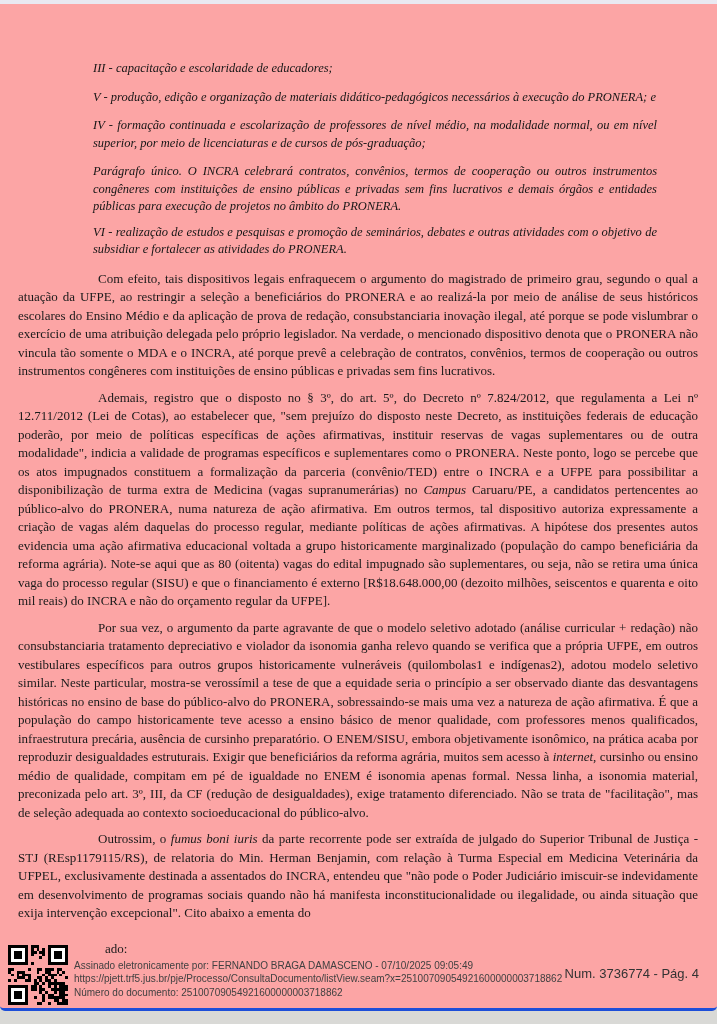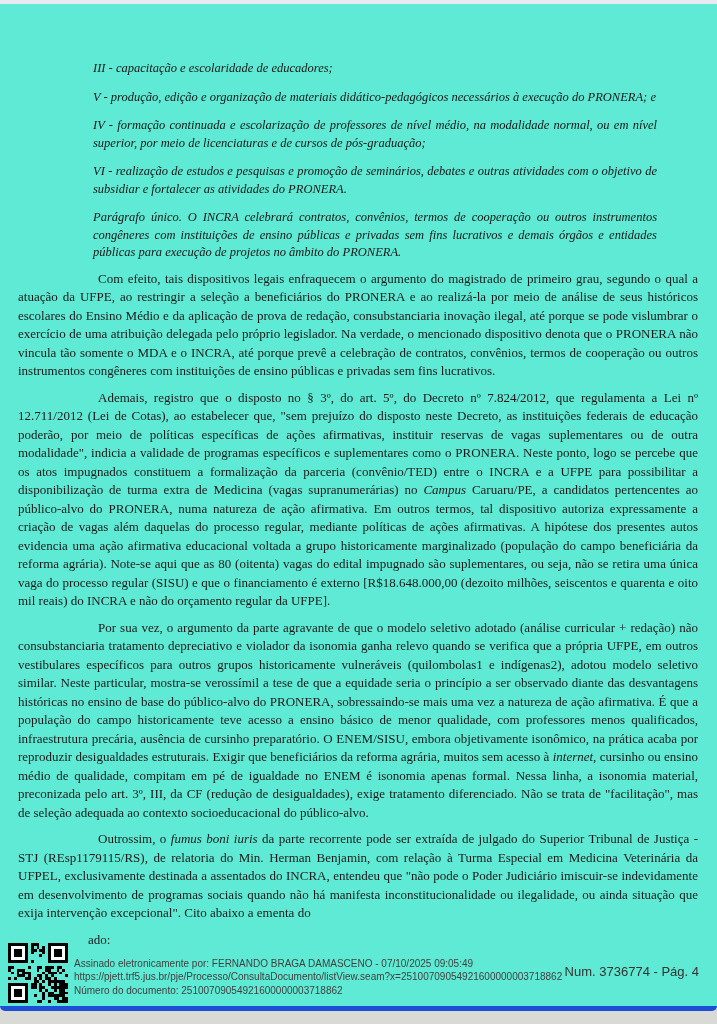--- a/index.html
+++ b/index.html
@@ -7,22 +7,22 @@
     width:717px;height:1024px;position:relative;overflow:hidden;
     background:#d9d9d6;
     font-family:"Liberation Serif", serif;
   }
   .top-strip{
     position:absolute;top:0;left:0;width:717px;height:4px;
     background:#e9e9f1;
   }
   .page{
     position:absolute;top:4px;left:0;right:0;bottom:13px;
-    background:#5eead4;
-    border-bottom:5px solid #1d4ed8;
+    background:#fca5a5;
+    border-bottom:3px solid #1d4ed8;
     border-radius:0 0 5px 5px;
   }
   .content{
     position:absolute;top:0;left:0;right:0;
     padding:56px 19px 0 18px;
     color:#1a1a1a;
   }
   .quote{
     margin:0 41px 11px 75px;
     font-style:italic;
@@ -33,21 +33,21 @@
   .quote.last{margin-bottom:8px;}
   .para{
     margin:0 0 8px 0;
     font-size:13px;line-height:18.5px;
     text-align:justify;
     text-indent:80px;
     color:#1a1a1a;
   }
   .para .it{font-style:italic;}
   .overflow-line{
-    margin:0;
+    margin:17px;
     font-size:13px;line-height:18.5px;
     padding-left:70px;
   }
   .stamp-qr{
     position:absolute;left:8px;bottom:3px;width:60px;height:60px;
   }
   .stamp-qr svg{width:60px;height:60px;shape-rendering:crispEdges;}
   .stamp-text{
     position:absolute;left:74px;bottom:9px;
     font-family:"Liberation Sans", sans-serif;
@@ -65,22 +65,22 @@
 <body>
 
 <div class="top-strip"></div>
 
 <div class="page">
   <div class="content">
 
     <p class="quote">III - capacitação e escolaridade de educadores;</p>
     <p class="quote">V - produção, edição e organização de materiais didático-pedagógicos necessários à execução do PRONERA; e</p>
     <p class="quote">IV - formação continuada e escolarização de professores de nível médio, na modalidade normal, ou em nível superior, por meio de licenciaturas e de cursos de pós-graduação;</p>
+    <p class="quote last">Parágrafo único. O INCRA celebrará contratos, convênios, termos de cooperação ou outros instrumentos congêneres com instituições de ensino públicas e privadas sem fins lucrativos e demais órgãos e entidades públicas para execução de projetos no âmbito do PRONERA.</p>
     <p class="quote">VI - realização de estudos e pesquisas e promoção de seminários, debates e outras atividades com o objetivo de subsidiar e fortalecer as atividades do PRONERA.</p>
-    <p class="quote last">Parágrafo único. O INCRA celebrará contratos, convênios, termos de cooperação ou outros instrumentos congêneres com instituições de ensino públicas e privadas sem fins lucrativos e demais órgãos e entidades públicas para execução de projetos no âmbito do PRONERA.</p>
 
     <p class="para">Com efeito, tais dispositivos legais enfraquecem o argumento do magistrado de primeiro grau, segundo o qual a atuação da UFPE, ao restringir a seleção a beneficiários do PRONERA e ao realizá-la por meio de análise de seus históricos escolares do Ensino Médio e da aplicação de prova de redação, consubstanciaria inovação ilegal, até porque se pode vislumbrar o exercício de uma atribuição delegada pelo próprio legislador. Na verdade, o mencionado dispositivo denota que o PRONERA não vincula tão somente o MDA e o INCRA, até porque prevê a celebração de contratos, convênios, termos de cooperação ou outros instrumentos congêneres com instituições de ensino públicas e privadas sem fins lucrativos.</p>
 
     <p class="para"><span>Ademais, registro que o disposto no § 3º, do art. 5º, do Decreto nº 7.824/2012, que regulamenta a Lei nº 12.711/2012 (Lei de Cotas), ao estabelecer que, "sem prejuízo do disposto neste Decreto, as instituições federais de educação poderão, por meio de políticas específicas de ações afirmativas, instituir reservas de vagas suplementares ou de outra modalidade", indicia a validade de programas específicos e suplementares como o PRONERA. Neste ponto, logo se percebe que os atos impugnados constituem a formalização da parceria (convênio/TED) entre o INCRA e a UFPE para possibilitar a disponibilização de turma extra de Medicina (vagas supranumerárias) no </span><span class="it">Campus</span><span> Caruaru/PE, a candidatos pertencentes ao público-alvo do PRONERA, numa natureza de ação afirmativa. Em outros termos, tal dispositivo autoriza expressamente a criação de vagas além daquelas do processo regular, mediante políticas de ações afirmativas. A hipótese dos presentes autos evidencia uma ação afirmativa educacional voltada a grupo historicamente marginalizado (população do campo beneficiária da reforma agrária). Note-se aqui que as 80 (oitenta) vagas do edital impugnado são suplementares, ou seja, não se retira uma única vaga do processo regular (SISU) e que o financiamento é externo [R$18.648.000,00 (dezoito milhões, seiscentos e quarenta e oito mil reais) do INCRA e não do orçamento regular da UFPE].</span></p>
 
     <p class="para"><span>Por sua vez, o argumento da parte agravante de que o modelo seletivo adotado (análise curricular + redação) não consubstanciaria tratamento depreciativo e violador da isonomia ganha relevo quando se verifica que a própria UFPE, em outros vestibulares específicos para outros grupos historicamente vulneráveis (quilombolas1 e indígenas2), adotou modelo seletivo similar. Neste particular, mostra-se verossímil a tese de que a equidade seria o princípio a ser observado diante das desvantagens históricas no ensino de base do público-alvo do PRONERA, sobressaindo-se mais uma vez a natureza de ação afirmativa. É que a população do campo historicamente teve acesso a ensino básico de menor qualidade, com professores menos qualificados, infraestrutura precária, ausência de cursinho preparatório. O ENEM/SISU, embora objetivamente isonômico, na prática acaba por reproduzir desigualdades estruturais. Exigir que beneficiários da reforma agrária, muitos sem acesso à </span><span class="it">internet</span><span>, cursinho ou ensino médio de qualidade, compitam em pé de igualdade no ENEM é isonomia apenas formal. Nessa linha, a isonomia material, preconizada pelo art. 3º, III, da CF (redução de desigualdades), exige tratamento diferenciado. Não se trata de "facilitação", mas de seleção adequada ao contexto socioeducacional do público-alvo.</span></p>
 
     <p class="para"><span>Outrossim, o </span><span class="it">fumus boni iuris</span><span> da parte recorrente pode ser extraída de julgado do Superior Tribunal de Justiça - STJ (REsp1179115/RS), de relatoria do Min. Herman Benjamin, com relação à Turma Especial em Medicina Veterinária da UFPEL, exclusivamente destinada a assentados do INCRA, entendeu que "não pode o Poder Judiciário imiscuir-se indevidamente em desenvolvimento de programas sociais quando não há manifesta inconstitucionalidade ou ilegalidade, ou ainda situação que exija intervenção excepcional". Cito abaixo a ementa do</span></p>
 
     <p class="overflow-line">ado:</p>

